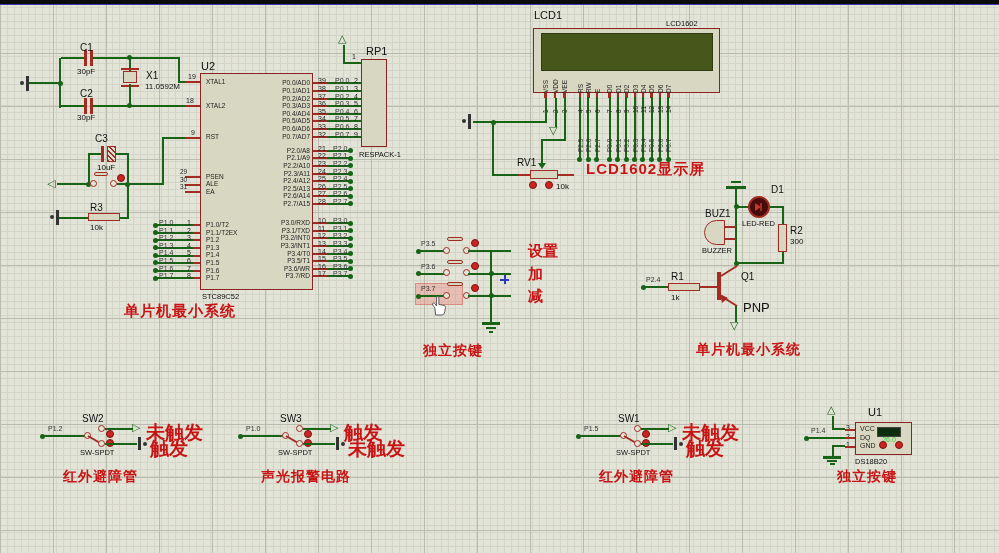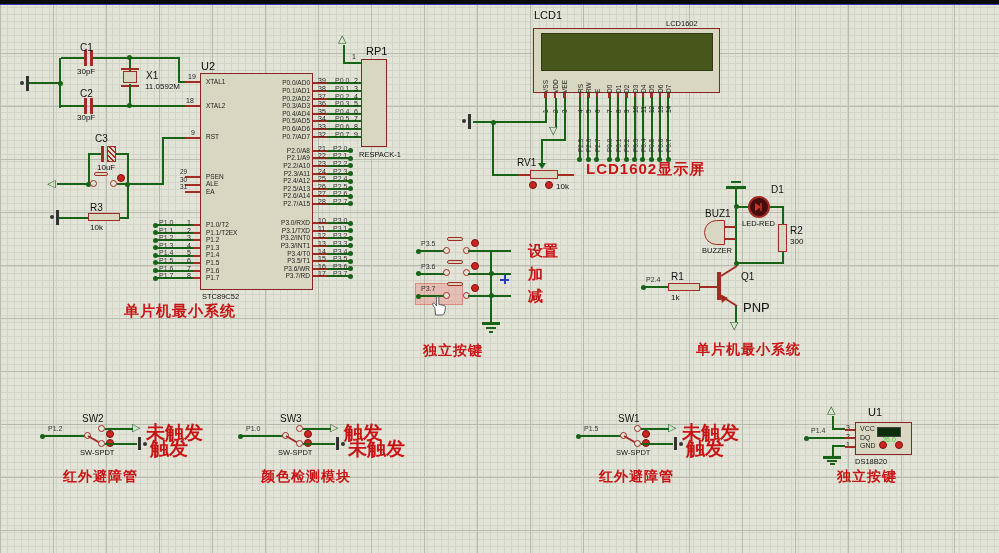--- a/index.html
+++ b/index.html
@@ -728,21 +728,21 @@
       <div class="rdot" style="left:76px;top:30px"></div>
       <div class="rdot" style="left:76px;top:39px"></div>
       <div class="wh" style="left:75px;top:28px;width:28px"></div>
       <span class="tri" style="left:102px;top:22px">▷</span>
       <div class="wh" style="left:75px;top:43px;width:32px"></div>
       <div class="abs" style="left:108px;top:37px;width:2.5px;height:13px;background:#333"></div>
       <div class="gdot" style="left:113px;top:42px"></div>
       <span class="swlabel" style="left:116px;top:20px">触发</span>
       <span class="swlabel" style="left:120px;top:36px">未触发</span>
       <span class="val" style="left:50px;top:48px;font-size:7.5px">SW-SPDT</span>
-      <span class="cap" style="left:33px;top:68px">颜色检测模块</span>
+      <span class="cap" style="left:33px;top:68px">声光报警电路</span>
     </div>
       <div class="swg">
       <span class="ref" style="left:52px;top:13px">SW1</span>
       <div class="jdot" style="left:10px;top:34px"></div>
       <span class="net" style="left:18px;top:25px">P1.5</span>
       <div class="wh" style="left:12px;top:35px;width:44px"></div>
       <div class="term" style="left:54px;top:32px"></div>
       <div class="swdiag"></div>
       <div class="term" style="left:68px;top:25px"></div>
       <div class="term" style="left:68px;top:40px"></div>

